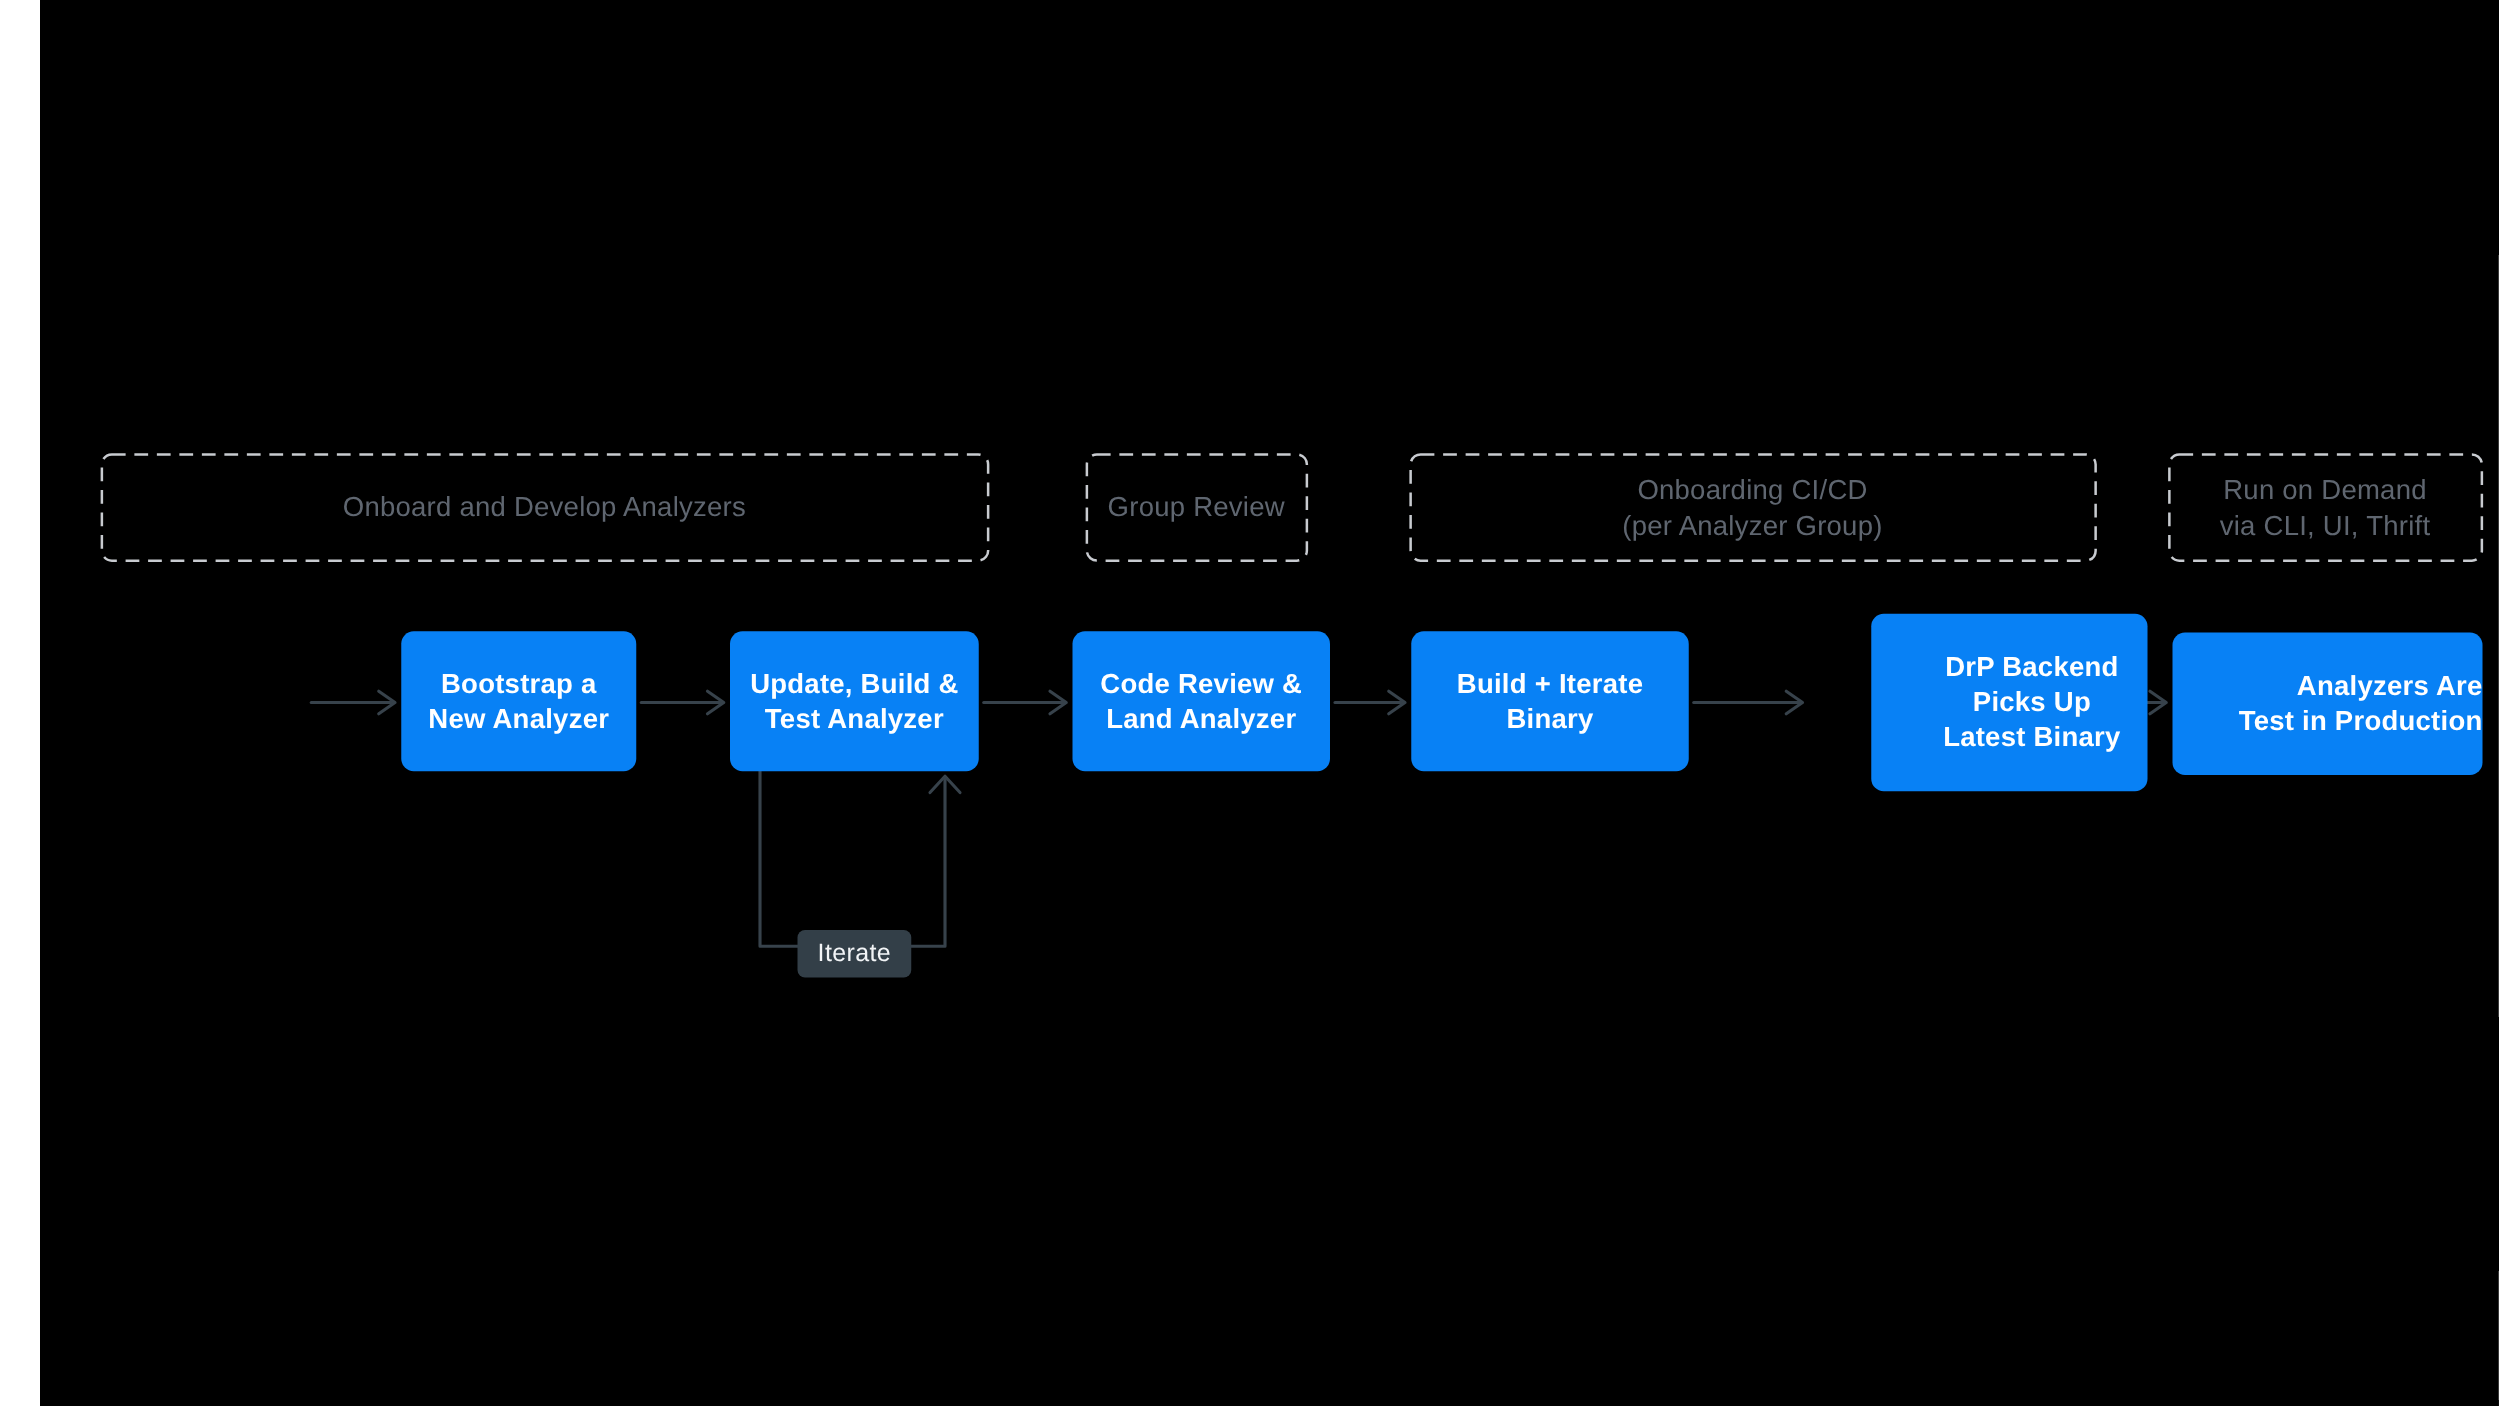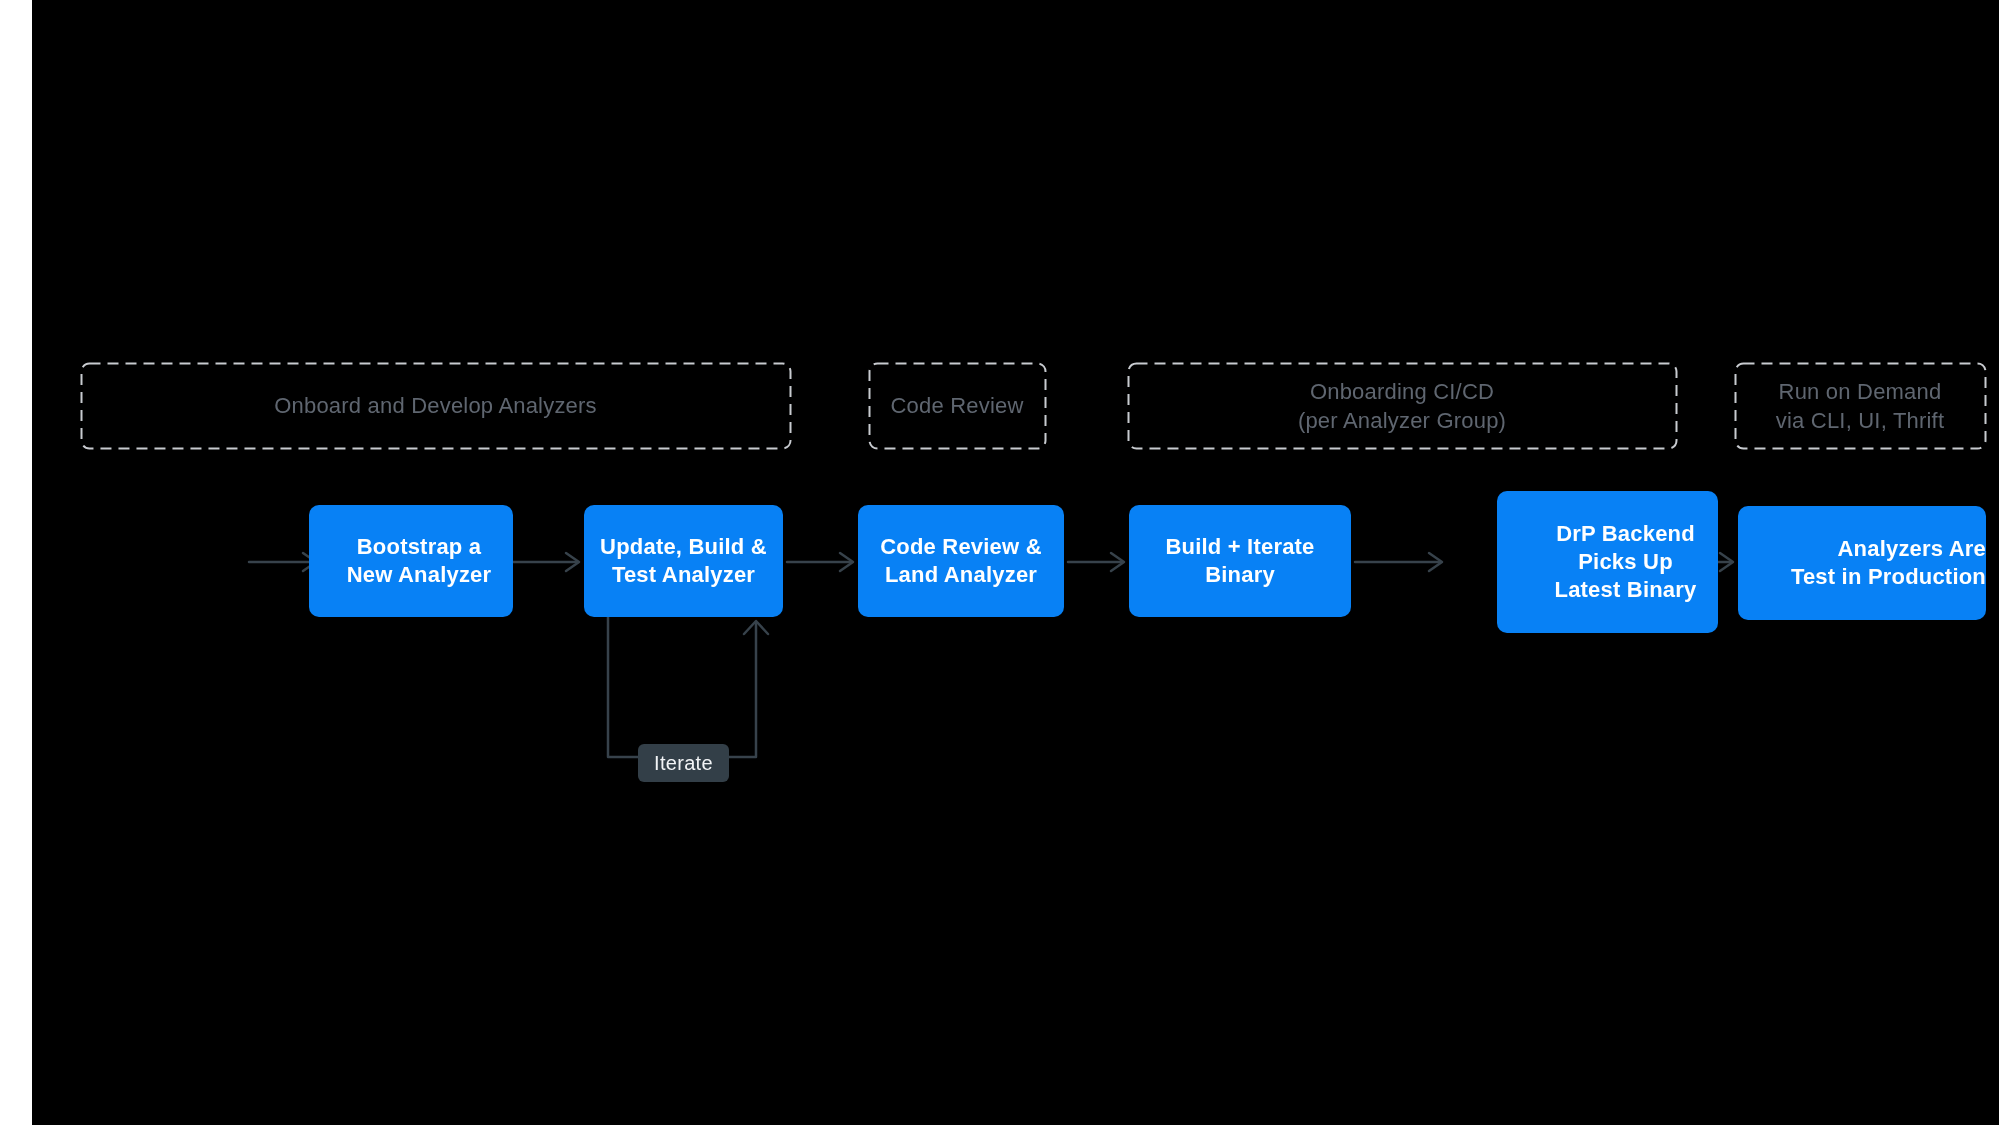--- a/index.html
+++ b/index.html
@@ -121,32 +121,32 @@
         <path d="M 576,617 L 576,757 L 724,757 L 724,623"></path>
         <polyline points="712,634 724,621 736,634"></polyline>
       </g>
     </g>
   </svg>
 
   <div class="group" style="left:49px; top:363px; width:709px; height:85px;">
     <span class="line">Onboard and Develop Analyzers</span>
   </div>
   <div class="group" style="left:837px; top:363px; width:176px; height:85px;">
-    <span class="line">Code Review</span>
+    <span class="line">Group Review</span>
   </div>
   <div class="group" style="left:1096px; top:363px; width:548px; height:85px;">
     <span class="line">Onboarding CI/CD</span>
     <span class="line">(per Analyzer Group)</span>
   </div>
   <div class="group" style="left:1703px; top:363px; width:250px; height:85px;">
     <span class="line">Run on Demand</span>
     <span class="line">via CLI, UI, Thrift</span>
   </div>
 
-  <div class="node" style="left:277px; top:505px; width:188px; height:112px;padding-left:16px;">
+  <div class="node" style="left:289px; top:505px; width:188px; height:112px;">
     <span class="line">Bootstrap a</span>
     <span class="line">New Analyzer</span>
   </div>
   <div class="node" style="left:552px; top:505px; width:199px; height:112px;">
     <span class="line">Update, Build &amp;</span>
     <span class="line">Test Analyzer</span>
   </div>
   <div class="node" style="left:826px; top:505px; width:206px; height:112px;">
     <span class="line">Code Review &amp;</span>
     <span class="line">Land Analyzer</span>

